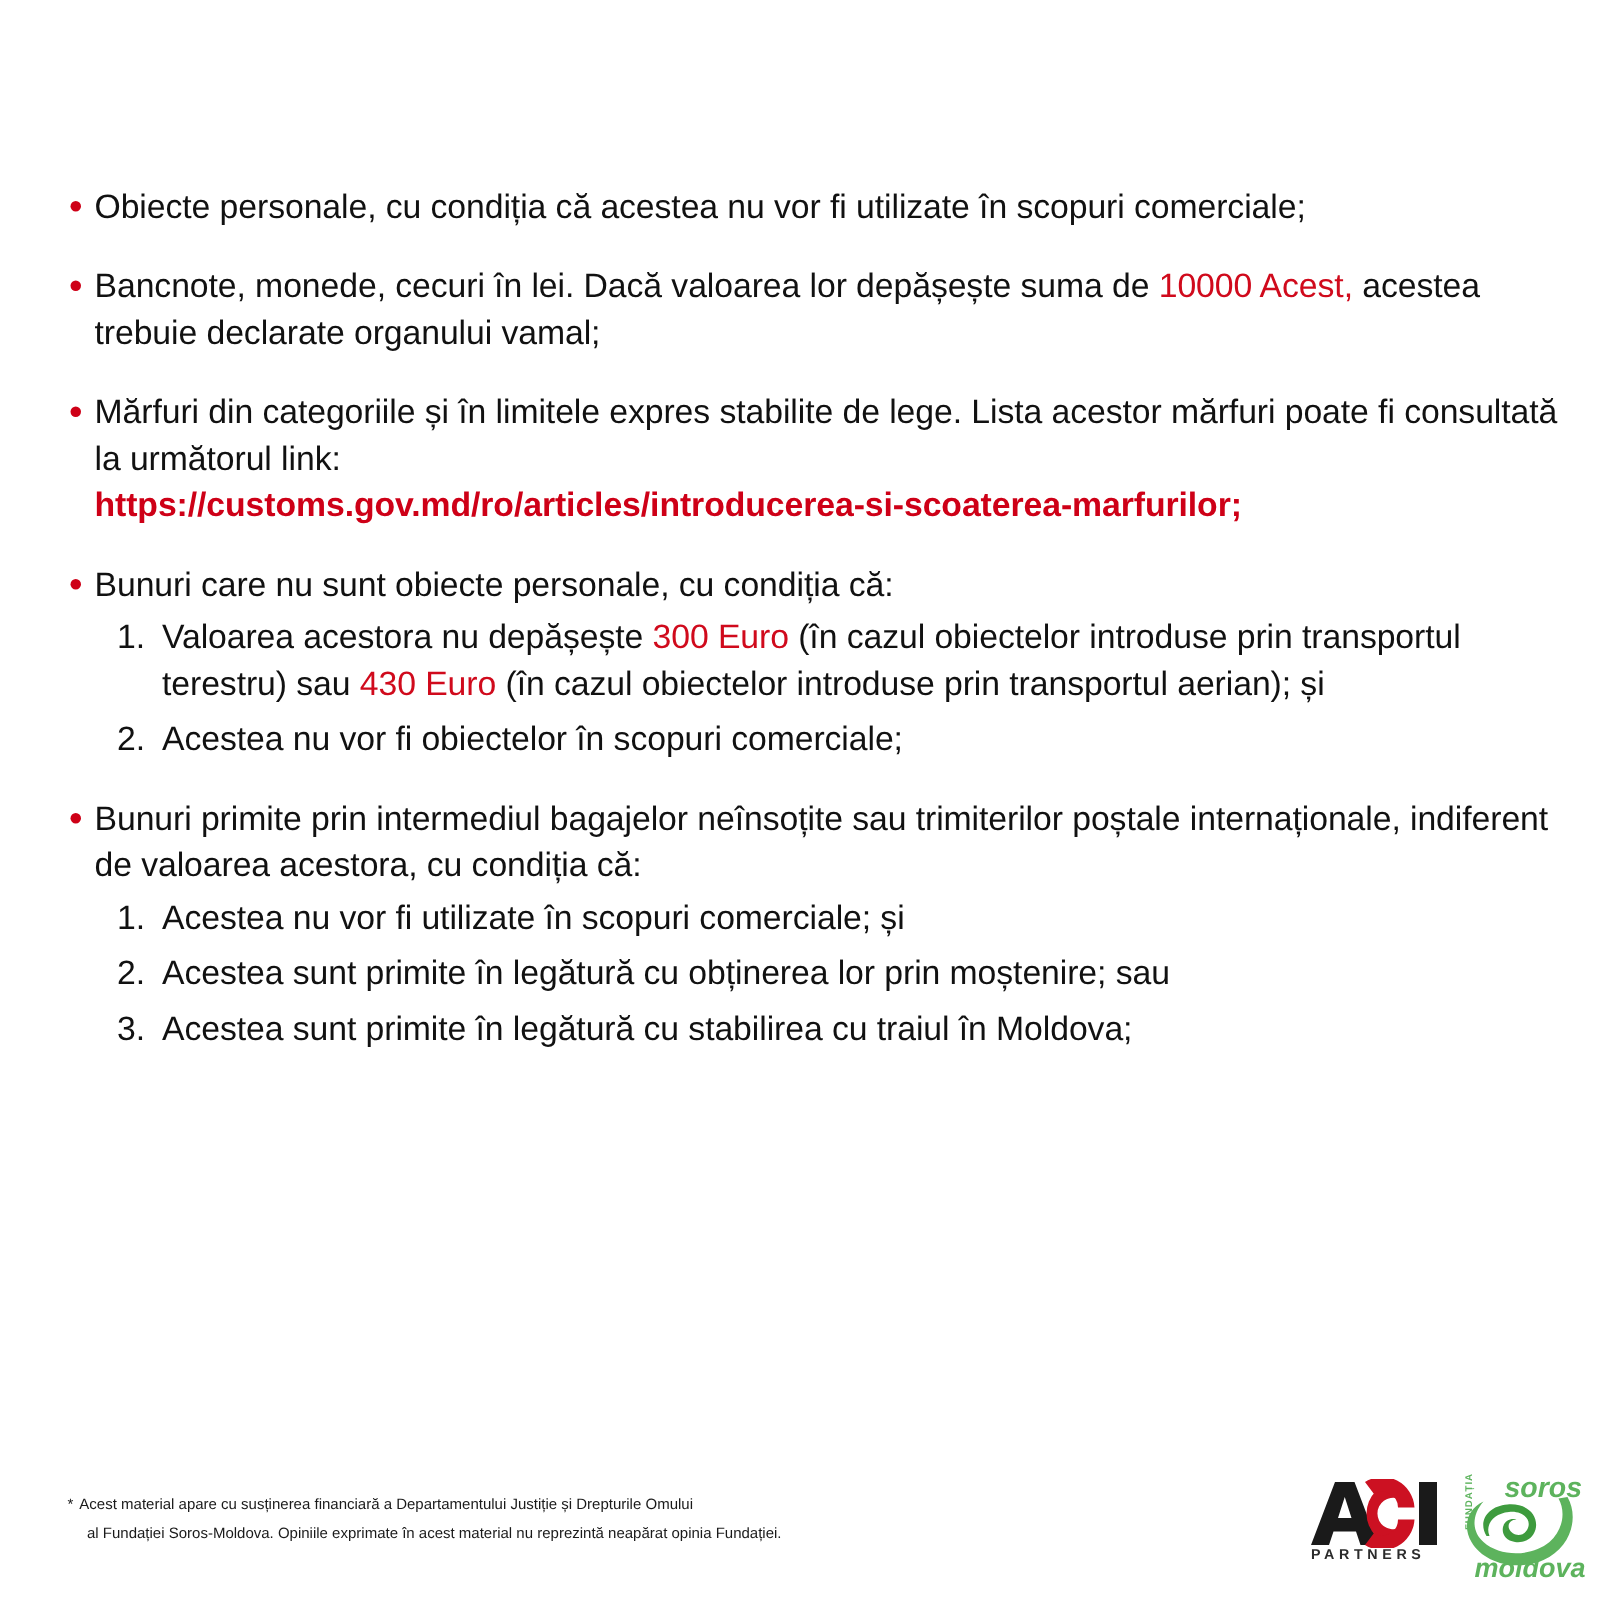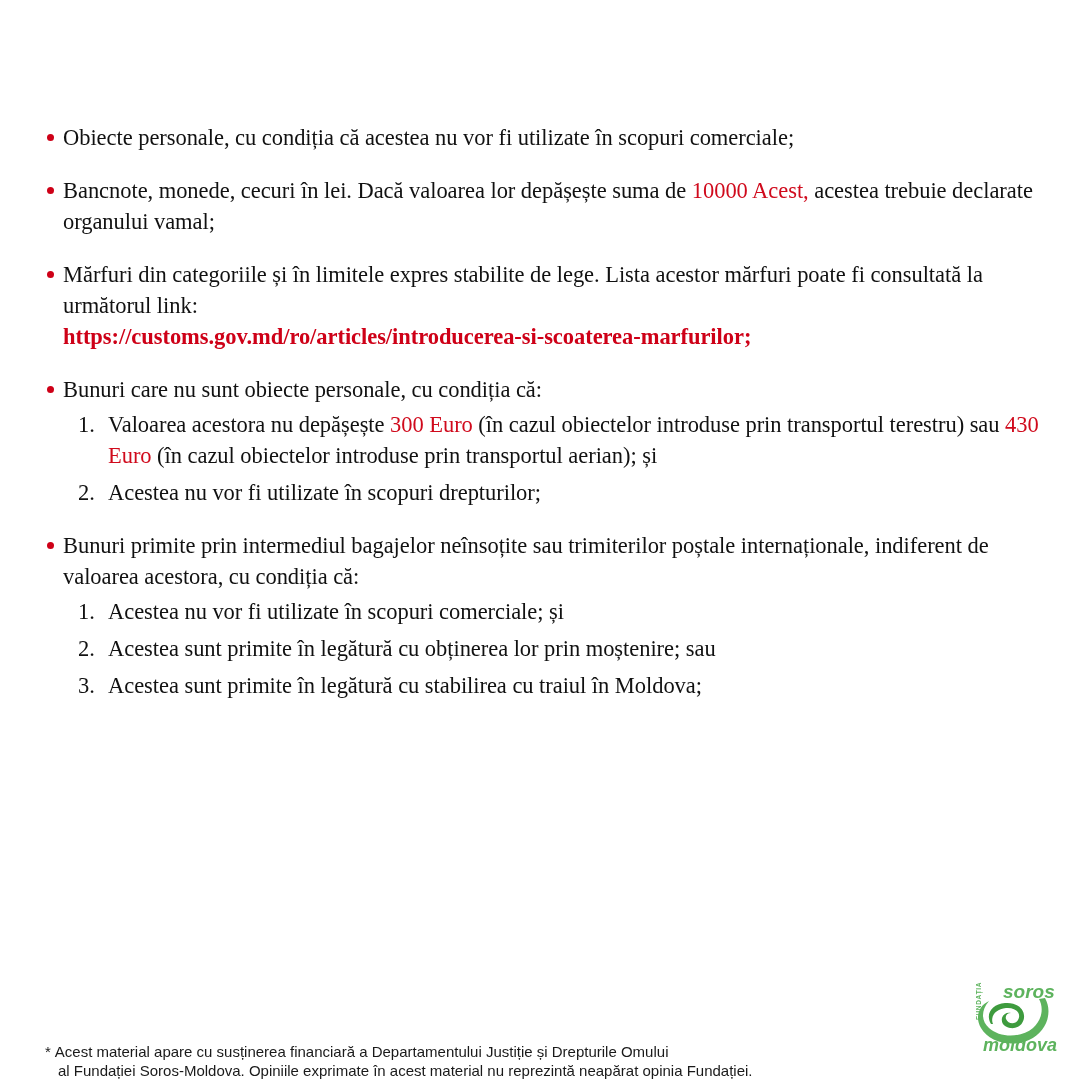--- a/index.html
+++ b/index.html
@@ -52,21 +52,20 @@
     position: absolute;
     left: 45px;
     top: 122px;
     width: 995px;
   }
 
   .bullet-block {
     position: relative;
     padding-left: 18px;
     margin-bottom: 22px;
-    font-family: Liberation Serif, serif;
   }
   .bullet-block:last-child { margin-bottom: 16px; }
 
   .bullet-dot {
     position: absolute;
     left: 2px;
     top: 12px;
     width: 7px;
     height: 7px;
     border-radius: 50%;
@@ -115,24 +114,23 @@
     left: 45px;
     top: 992px;
     width: 1000px;
     height: 70px;
   }
   .footer-note {
     position: absolute;
     left: 0;
     top: 2px;
     width: 770px;
-    font-size: 15px;
+    font-size: 10px;
     line-height: 19px;
     color: #1a1a1a;
-    margin-top: 48px;
   }
   .footer-note .star { margin-right: 4px; }
   .footer-note .l2 { padding-left: 13px; display: block; }
 
   
   .aci-logo {
     position: absolute;
     left: 825px;
     top: -6px;
     width: 100px;
@@ -179,41 +177,57 @@
       </div>
       <div class="bullet-block">
         <span class="bullet-dot"></span>
         <div class="bullet-text"><span>Mărfuri din categoriile și în limitele expres stabilite de lege. Lista acestor mărfuri poate fi consultată la următorul link:</span><br><span class="link">https://customs.gov.md/ro/articles/introducerea-si-scoaterea-marfurilor;</span></div>
       </div>
       <div class="bullet-block">
         <span class="bullet-dot"></span>
         <div class="bullet-text"><span>Bunuri care nu sunt obiecte personale, cu condiția că:</span></div>
         <ul class="numlist sub-indent">
           <li><span class="num">1.</span><span>Valoarea acestora nu depășește </span><span class="red">300 Euro</span><span> (în cazul obiectelor introduse prin transportul terestru) sau </span><span class="red">430 Euro</span><span> (în cazul obiectelor introduse prin transportul aerian); și</span></li>
-          <li><span class="num">2.</span><span>Acestea nu vor fi utilizate în scopuri drepturilor;</span></li>
+          <li><span class="num">2.</span><span>Acestea nu vor fi obiectelor în scopuri comerciale;</span></li>
         </ul>
       </div>
       <div class="bullet-block">
         <span class="bullet-dot"></span>
         <div class="bullet-text"><span>Bunuri primite prin intermediul bagajelor neînsoțite sau trimiterilor poștale internaționale, indiferent de valoarea acestora, cu condiția că:</span></div>
         <ul class="numlist sub-indent">
           <li><span class="num">1.</span><span>Acestea nu vor fi utilizate în scopuri comerciale; și</span></li>
           <li><span class="num">2.</span><span>Acestea sunt primite în legătură cu obținerea lor prin moștenire; sau</span></li>
           <li><span class="num">3.</span><span>Acestea sunt primite în legătură cu stabilirea cu traiul în Moldova;</span></li>
         </ul>
       </div>
     </div>
 
   <div class="footer">
 
     <div class="footer-note">
       <span class="star">*</span><span>Acest material apare cu susținerea financiară a Departamentului Justiție și Drepturile Omului</span>
       <span class="l2">al Fundației Soros-Moldova. Opiniile exprimate în acest material nu reprezintă neapărat opinia Fundației.</span>
     </div>
 
+    <div class="aci-logo">
+      <div class="aci-word">
+        <svg width="100" height="46" viewBox="0 0 100 46">
+
+          <path d="M4 44 L20 2 L33 2 L49 44 L37 44 L34 35 L19 35 L16 44 Z M22 26 L31 26 L26.5 12 Z" fill="#1A1A1A"></path>
+
+          <path d="M62 2 A21 21 0 1 0 62 44 L62 33 A10.5 10.5 0 1 1 62 13 Z" fill="#CC1122"></path>
+          <circle cx="52" cy="23" r="21" fill="none" stroke="#CC1122" stroke-width="0"></circle>
+          <path d="M40 2 A21.5 21.5 0 0 1 73 19 L62 19 A10.5 10.5 0 0 0 46 10 Z" fill="#CC1122"></path>
+          <path d="M40 44 A21.5 21.5 0 0 0 73 27 L62 27 A10.5 10.5 0 0 1 46 36 Z" fill="#CC1122"></path>
+
+          <rect x="76" y="2" width="12" height="42" fill="#1A1A1A"></rect>
+        </svg>
+      </div>
+      <div class="aci-partners">PARTNERS</div>
+    </div>
 
     <div class="soros-logo">
       <svg width="92" height="74" viewBox="0 0 92 74">
 
         <path d="M78 18 C86 32 80 52 62 60 C44 68 22 62 14 48 C8 38 11 26 22 21
                  C14 30 14 41 22 48 C33 58 54 58 66 48 C75 40 77 28 72 19 Z" fill="#5DB35D"></path>
 
         <path d="M24 44 C18 34 25 24 38 23 C50 22 58 29 57 38
                  C56 45 50 49 43 48 C37 47 34 43 35 38
                  C36 34 40 32 44 33 C40 33 38 36 39 39

